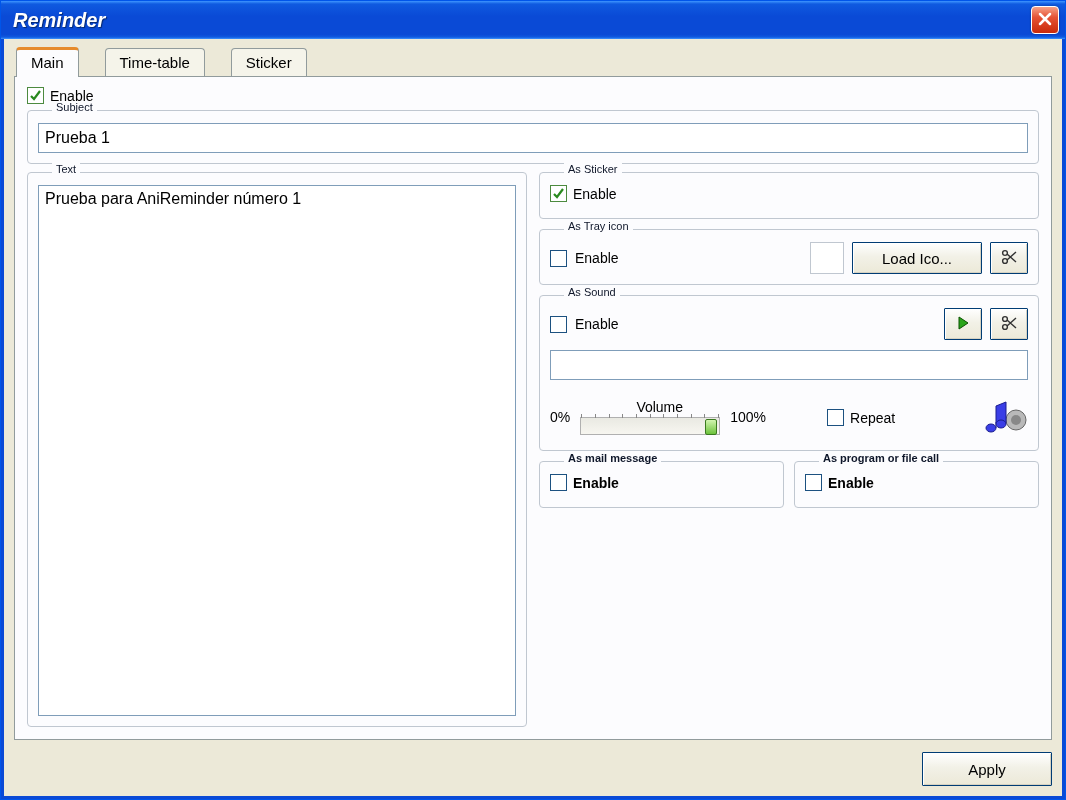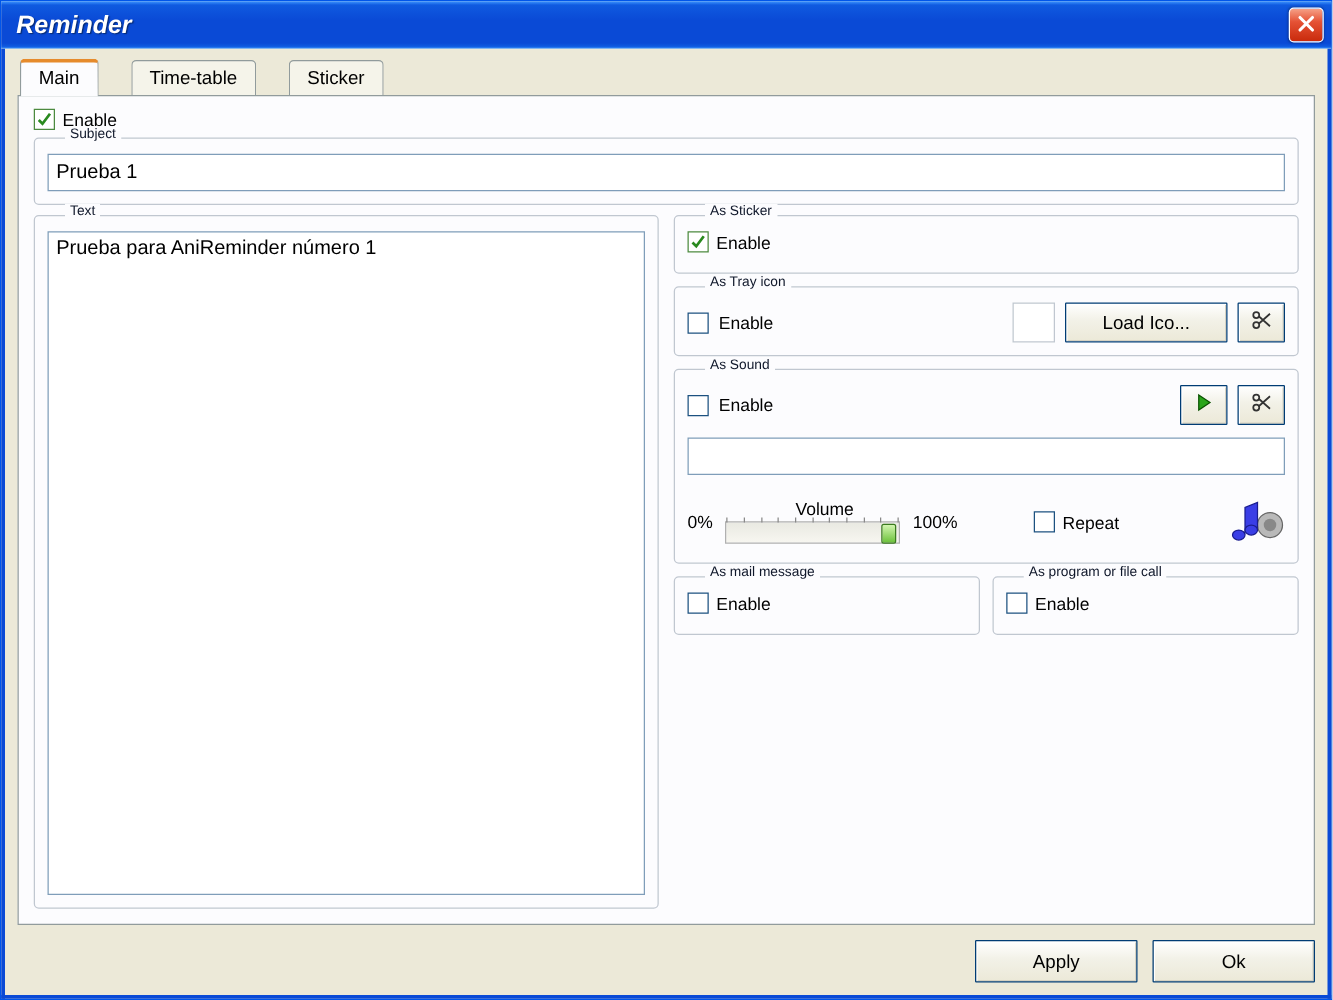--- a/index.html
+++ b/index.html
@@ -223,21 +223,21 @@
   right: 2px;
   top: 1px;
   width: 12px;
   height: 16px;
   background: linear-gradient(to bottom, #d2f5b0 0%, #6cc23b 100%);
   border: 1px solid #3a7a1f;
   border-radius: 2px;
 }
 .repeat-row { display: flex; align-items: flex-end; gap: 6px; padding-left: 21px; }
 .music-icon { width: 54px; height: 46px; }
-.two-fs-row { display: flex; gap: 10px; }
+.two-fs-row { display: flex; gap: 10px; font-weight: bold; }
 .two-fs-row .fieldset { flex: 1; margin-bottom: 0; }
 .bottom-bar {
   display: flex;
   align-items: center;
   gap: 12px;
   padding-top: 12px;
 }
 .bottom-bar .xp-btn { min-width: 130px; height: 34px; }
 .scissors svg, .play svg { width: 18px; height: 18px; }
 </style>
@@ -405,17 +405,16 @@
             </div>
           </div>
 
         </div>
       </div>
     </div>
 
     <div class="bottom-bar">
       <span class="spacer"></span>
       <button class="xp-btn">Apply</button>
-      <button class="xp-btn">Ok</button>
     </div>
 
   </div>
 </div>
 
 </body></html>

